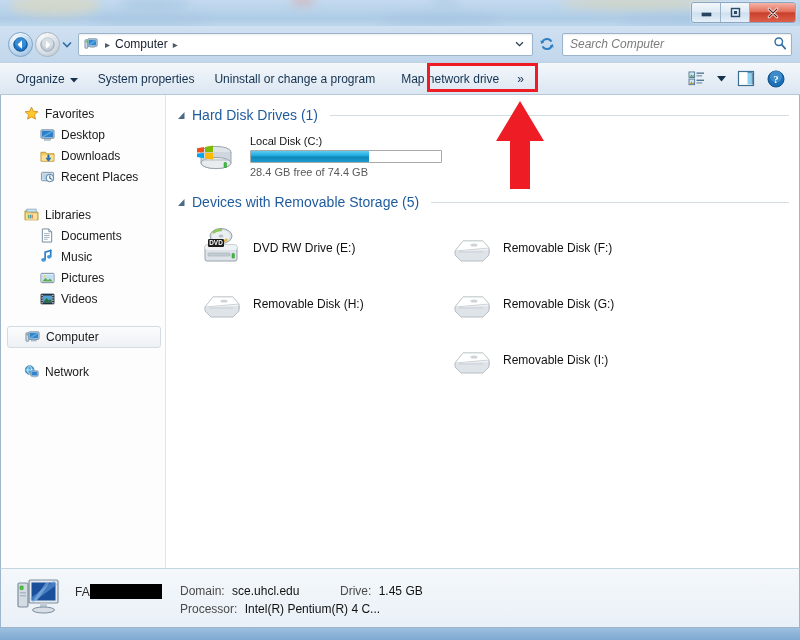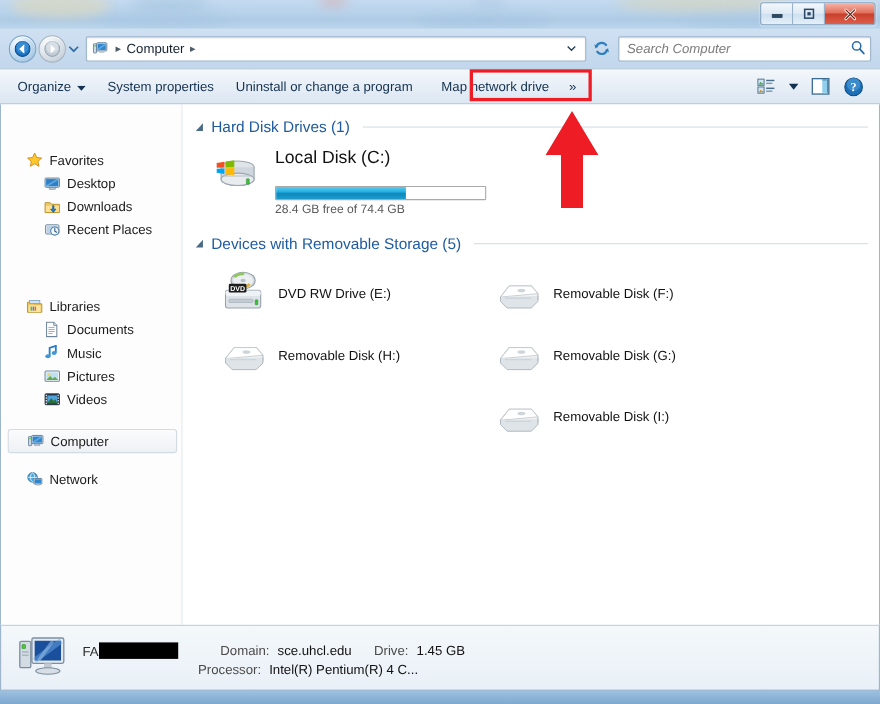--- a/index.html
+++ b/index.html
@@ -101,21 +101,21 @@
   
   .body-area {
     position:absolute; left:0; top:95px; width:800px; height:473px;
     background:#fff; border-left:1px solid #9db6cc; border-right:1px solid #9db6cc;
     display:flex;
   }
   .sidebar {
     width:165px; background:#fdfdfd; border-right:1px solid #dfe6ec;
     padding-top:8px; overflow:hidden; position:relative;
   }
-  .nav-group { margin-bottom:4px;margin-top:32px; }
+  .nav-group { margin-bottom:4px; }
   .nav-item {
     height:21px; display:flex; align-items:center; gap:6px;
     padding-left:22px; font-size:12px; color:#1a1a1a; cursor:pointer;
     white-space:nowrap;
   }
   .nav-item.root { padding-left:22px; font-weight:normal; }
   .nav-item.child { padding-left:38px; }
   .nav-item.selected {
     background: linear-gradient(180deg,#fbfcfd 0%,#eef1f4 100%);
     border:1px solid #d3dbe3; border-radius:3px;
@@ -126,21 +126,21 @@
 
   .content { flex:1; background:#fff; padding:8px 0 0 10px; position:relative; overflow:hidden; }
   .grp-head { display:flex; align-items:center; gap:6px; height:24px; margin-bottom:2px; }
   .grp-tri { width:10px; height:10px; display:flex; align-items:center; justify-content:center; cursor:pointer; }
   .grp-title { font-size:14px; color:#1e5b9e; white-space:nowrap; }
   .grp-line { flex:1; height:1px; background:#d3dde6; margin:0 10px 0 6px; }
 
   .hdd-row { display:flex; align-items:flex-start; gap:10px; padding:4px 0 0 18px; }
   .hdd-ico { width:46px; height:40px; flex:0 0 46px; padding-top:9px;}
   .hdd-info { padding-top:2px; }
-  .hdd-name { font-size:16px; color:#111; margin-bottom:16px; }
+  .hdd-name { font-size:11px; color:#111; margin-bottom:3px; }
   .cap-bar {
     width:192px; height:13px; background:#fff; border:1px solid #a9a9a9;
     border-radius:1px; overflow:hidden;
   }
   .cap-fill {
     height:100%;
     background: linear-gradient(180deg,#5fcbef 0%,#23b0e4 38%,#0f87bb 56%,#1a9dcf 100%);
   }
   .cap-txt { font-size:11px; color:#5a5a5a; margin-top:3px; }
 
@@ -628,21 +628,21 @@
         <rect x="25" y="27" width="7" height="5" fill="#c3ccd4"></rect>
         <ellipse cx="28.5" cy="34" rx="11" ry="3" fill="#d7dee5" stroke="#7c8e9e" stroke-width="1"></ellipse>
       </svg>
     </span>
 
     <div class="stat-fields">
       <div class="stat-line">
         <span style="width:105px; display:inline-block;">
           <span>FA</span><span class="redact"></span>
         </span>
-        <span style="width:160px;text-align:center;">
+        <span style="width:160px;">
           <span class="stat-key">Domain:</span>
           <span class="stat-val">sce.uhcl.edu</span>
         </span>
         <span>
           <span class="stat-key">Drive:</span>
           <span class="stat-val">1.45 GB</span>
         </span>
       </div>
       <div class="stat-line" style="padding-left:105px;">
         <span>

